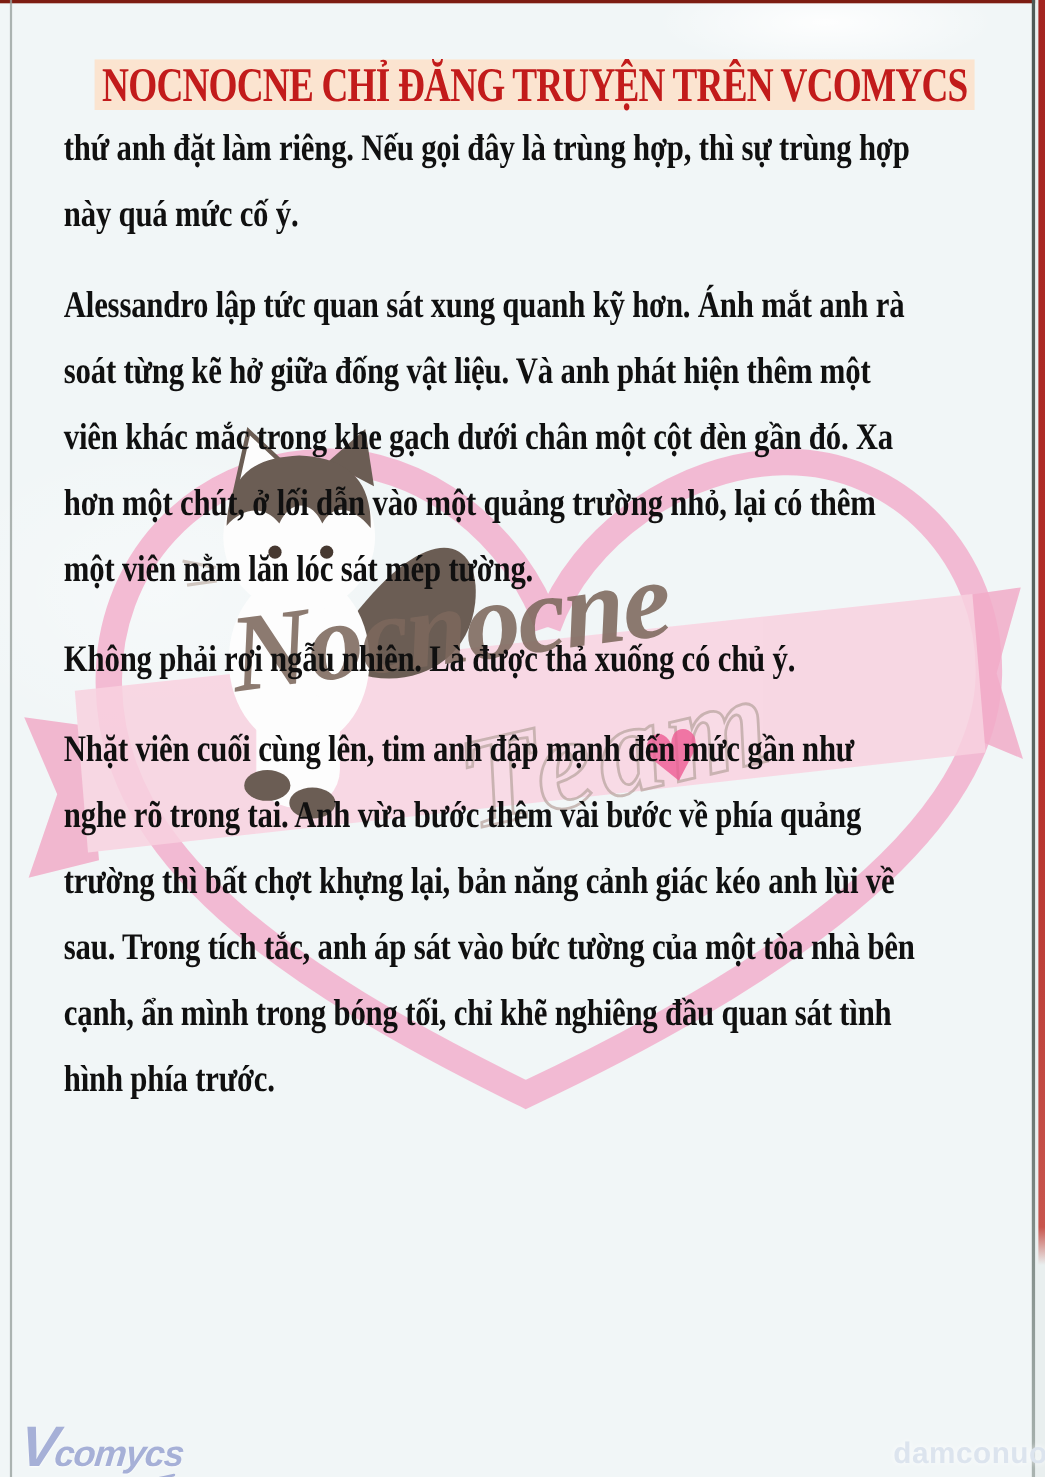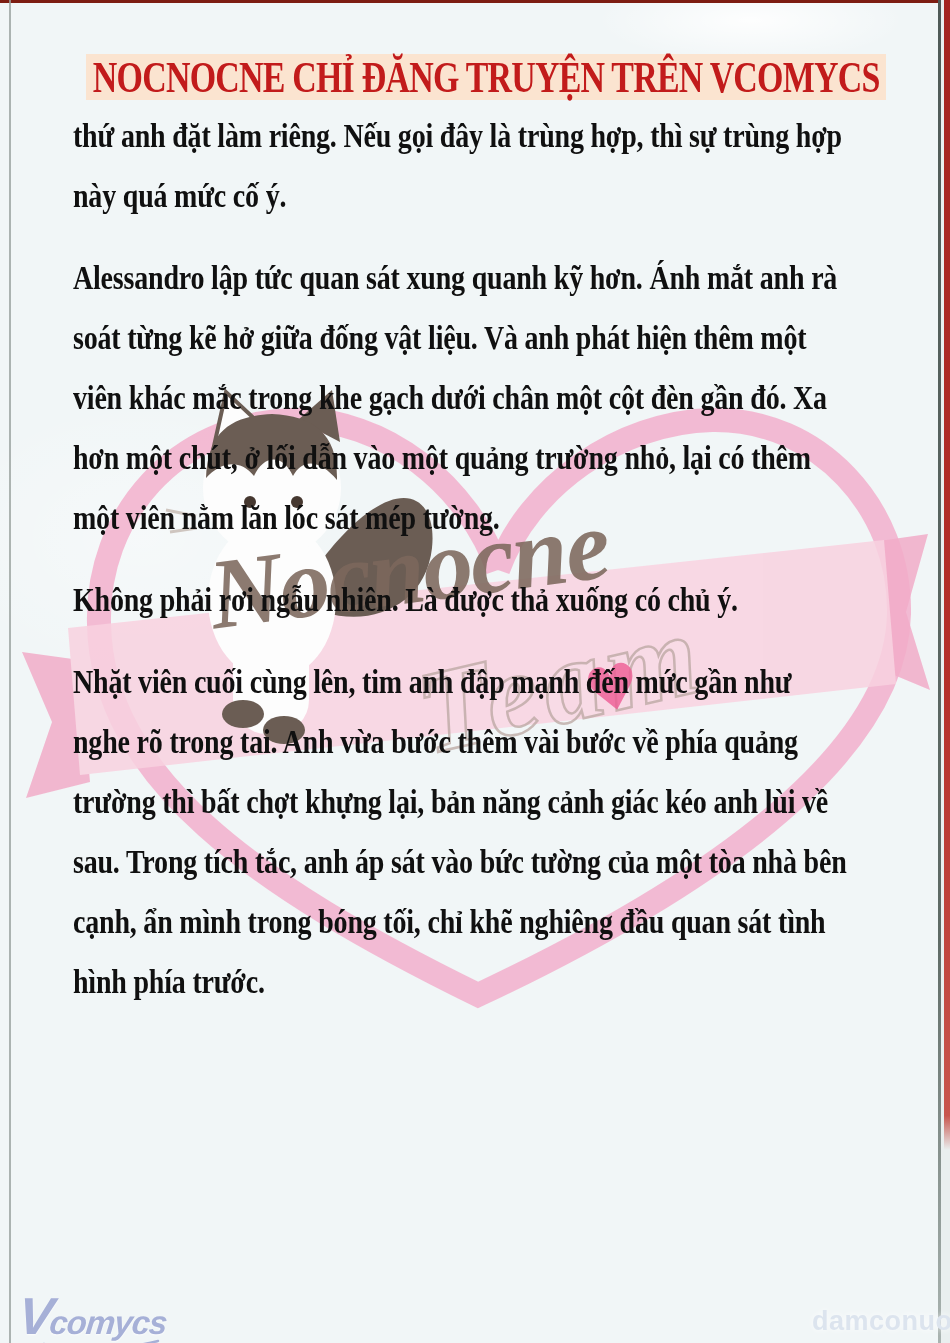--- a/index.html
+++ b/index.html
@@ -56,21 +56,21 @@
     position:absolute;left:86px;top:54px;width:800px;height:46px;
     background:#fbe4d0;
     display:flex;align-items:center;justify-content:center;
   }
   .notice span{
     display:inline-block;white-space:nowrap;
     font-family:"Liberation Serif", serif;
     font-weight:bold;font-size:44px;letter-spacing:-1px;
     color:#c21b1b;transform-origin:50% 50%;
   }
-  .text-block{position:absolute;left:73px;top:106px;width:808px;color:#101010;}
+  .text-block{position:absolute;left:58px;top:106px;width:808px;color:#101010;}
   .para{margin:0 0 22px 0;}
   .line{
     white-space:nowrap;height:60px;line-height:60px;
     font-size:28px;font-weight:bold;letter-spacing:-0.2px;
     transform:scaleY(1.22);transform-origin:0 50%;
   }
 
   
   .vcomycs{
     position:absolute;left:18px;top:1290px;z-index:3;

